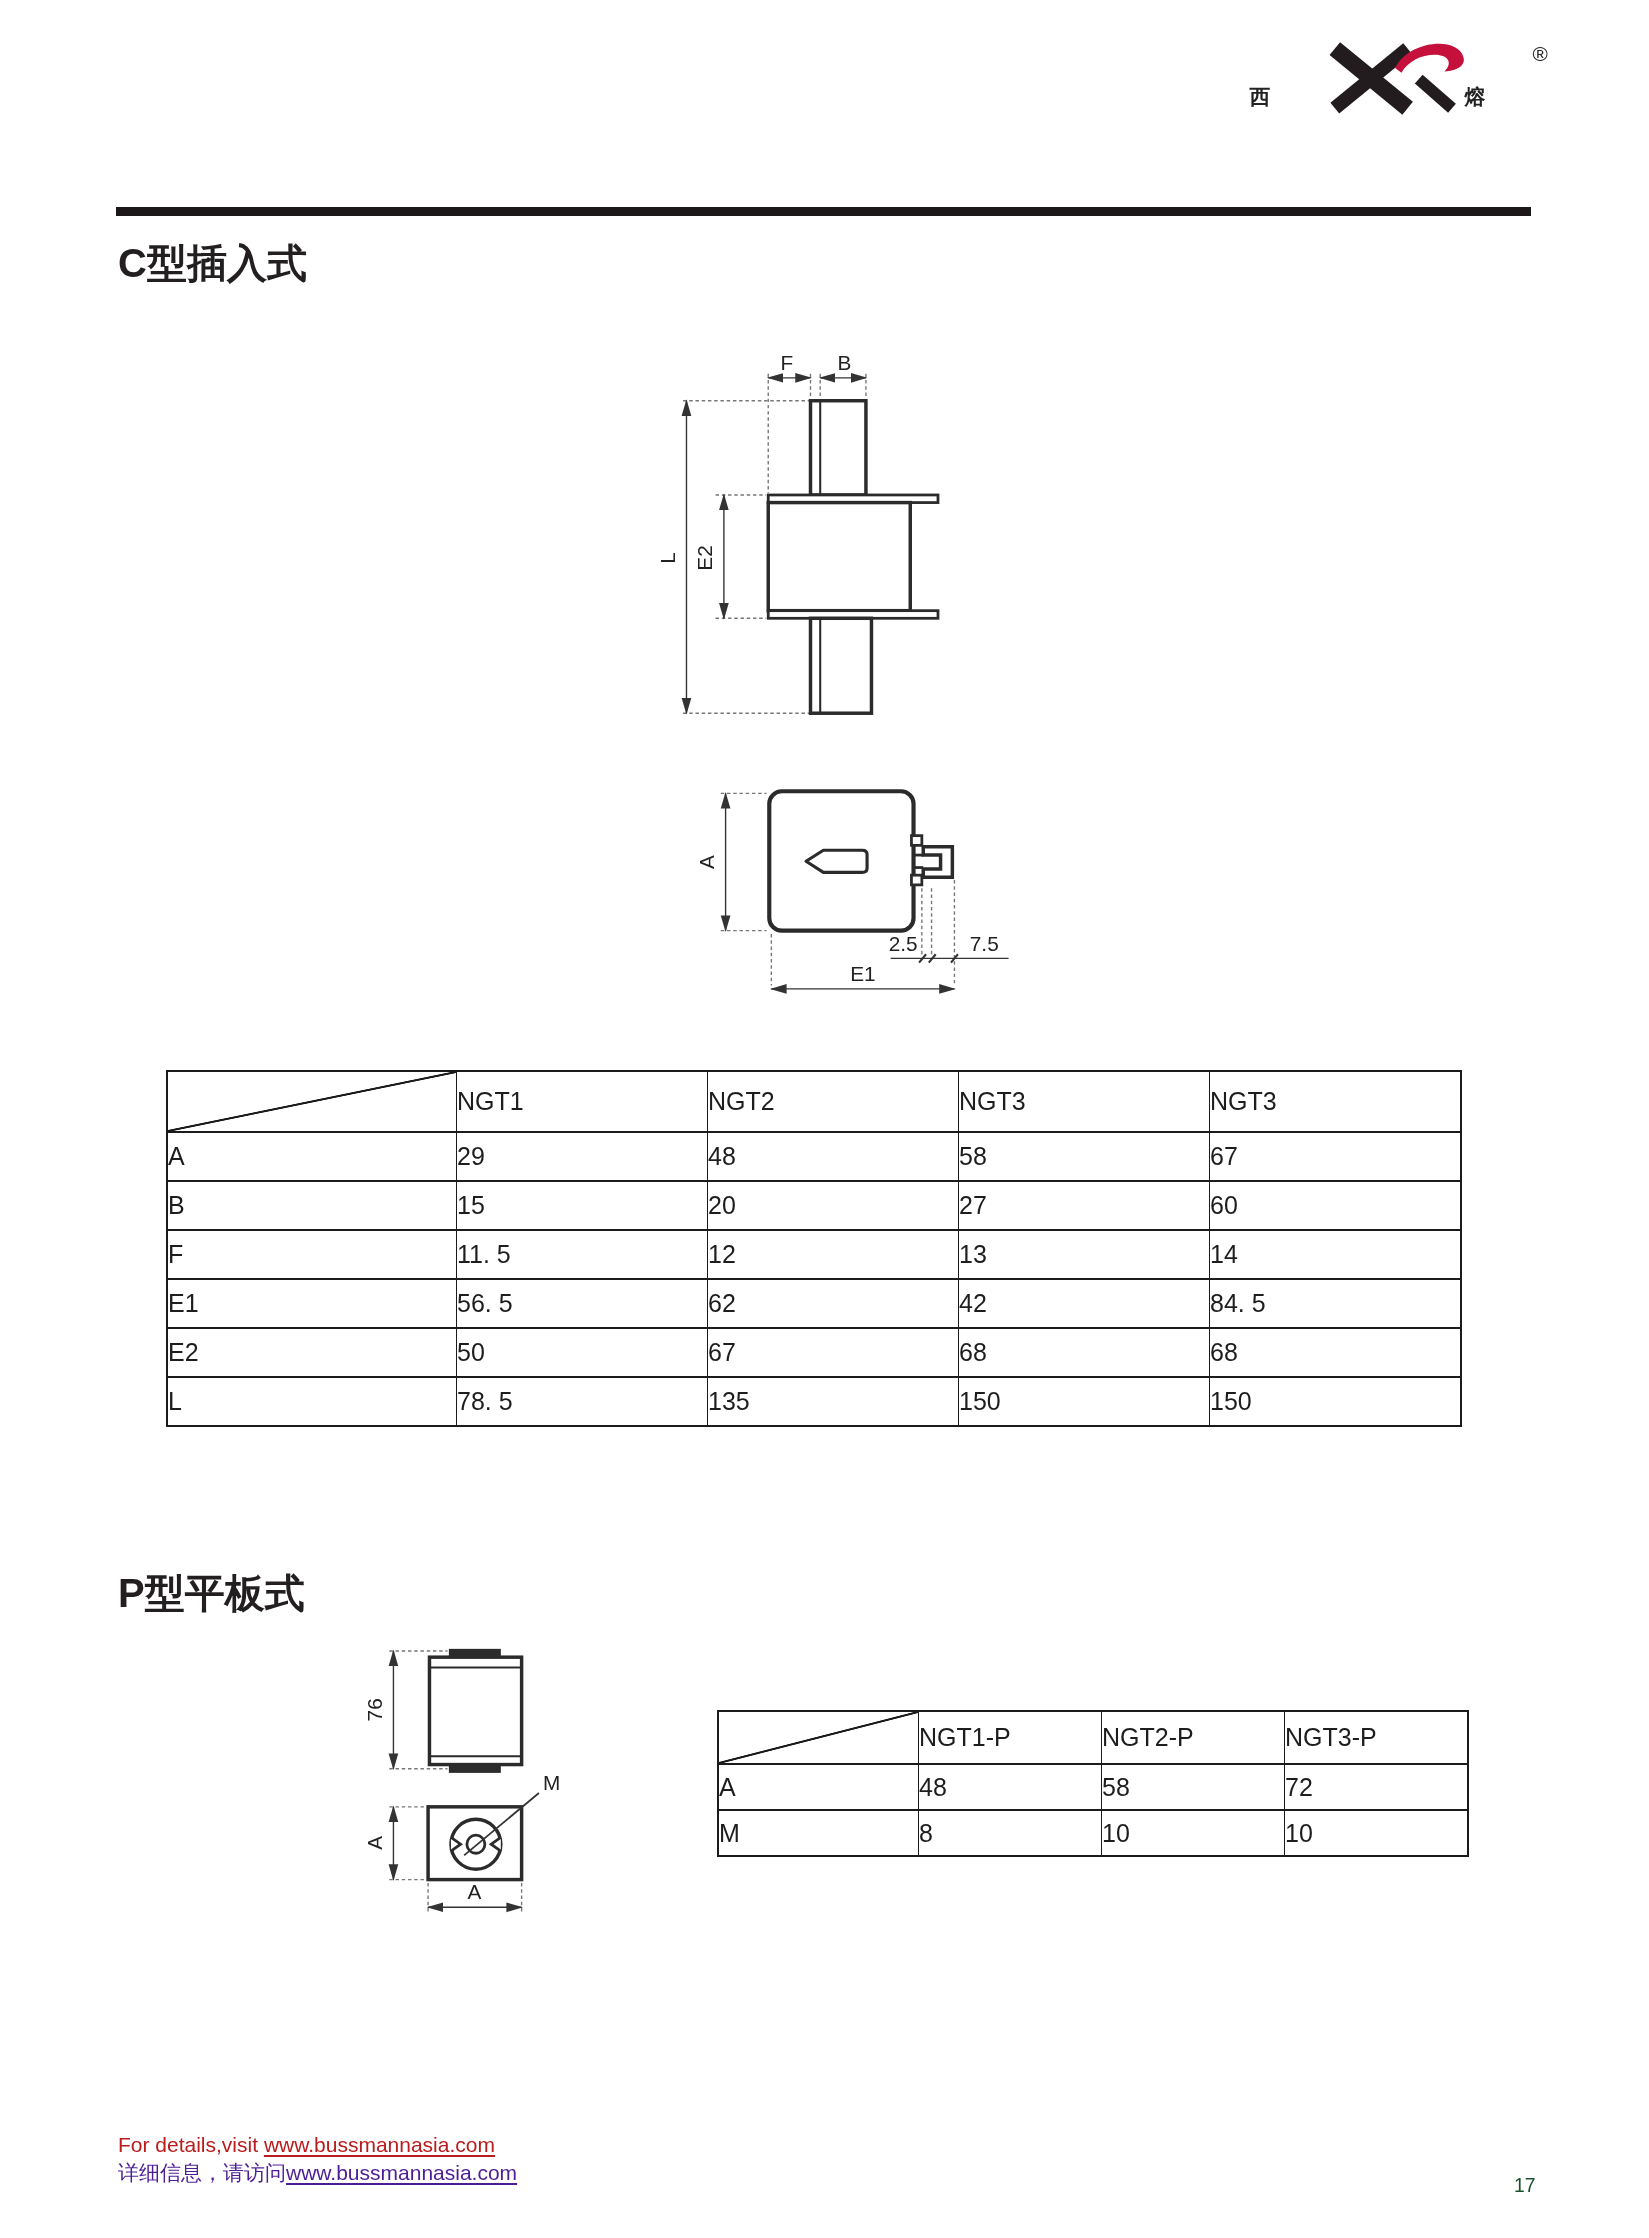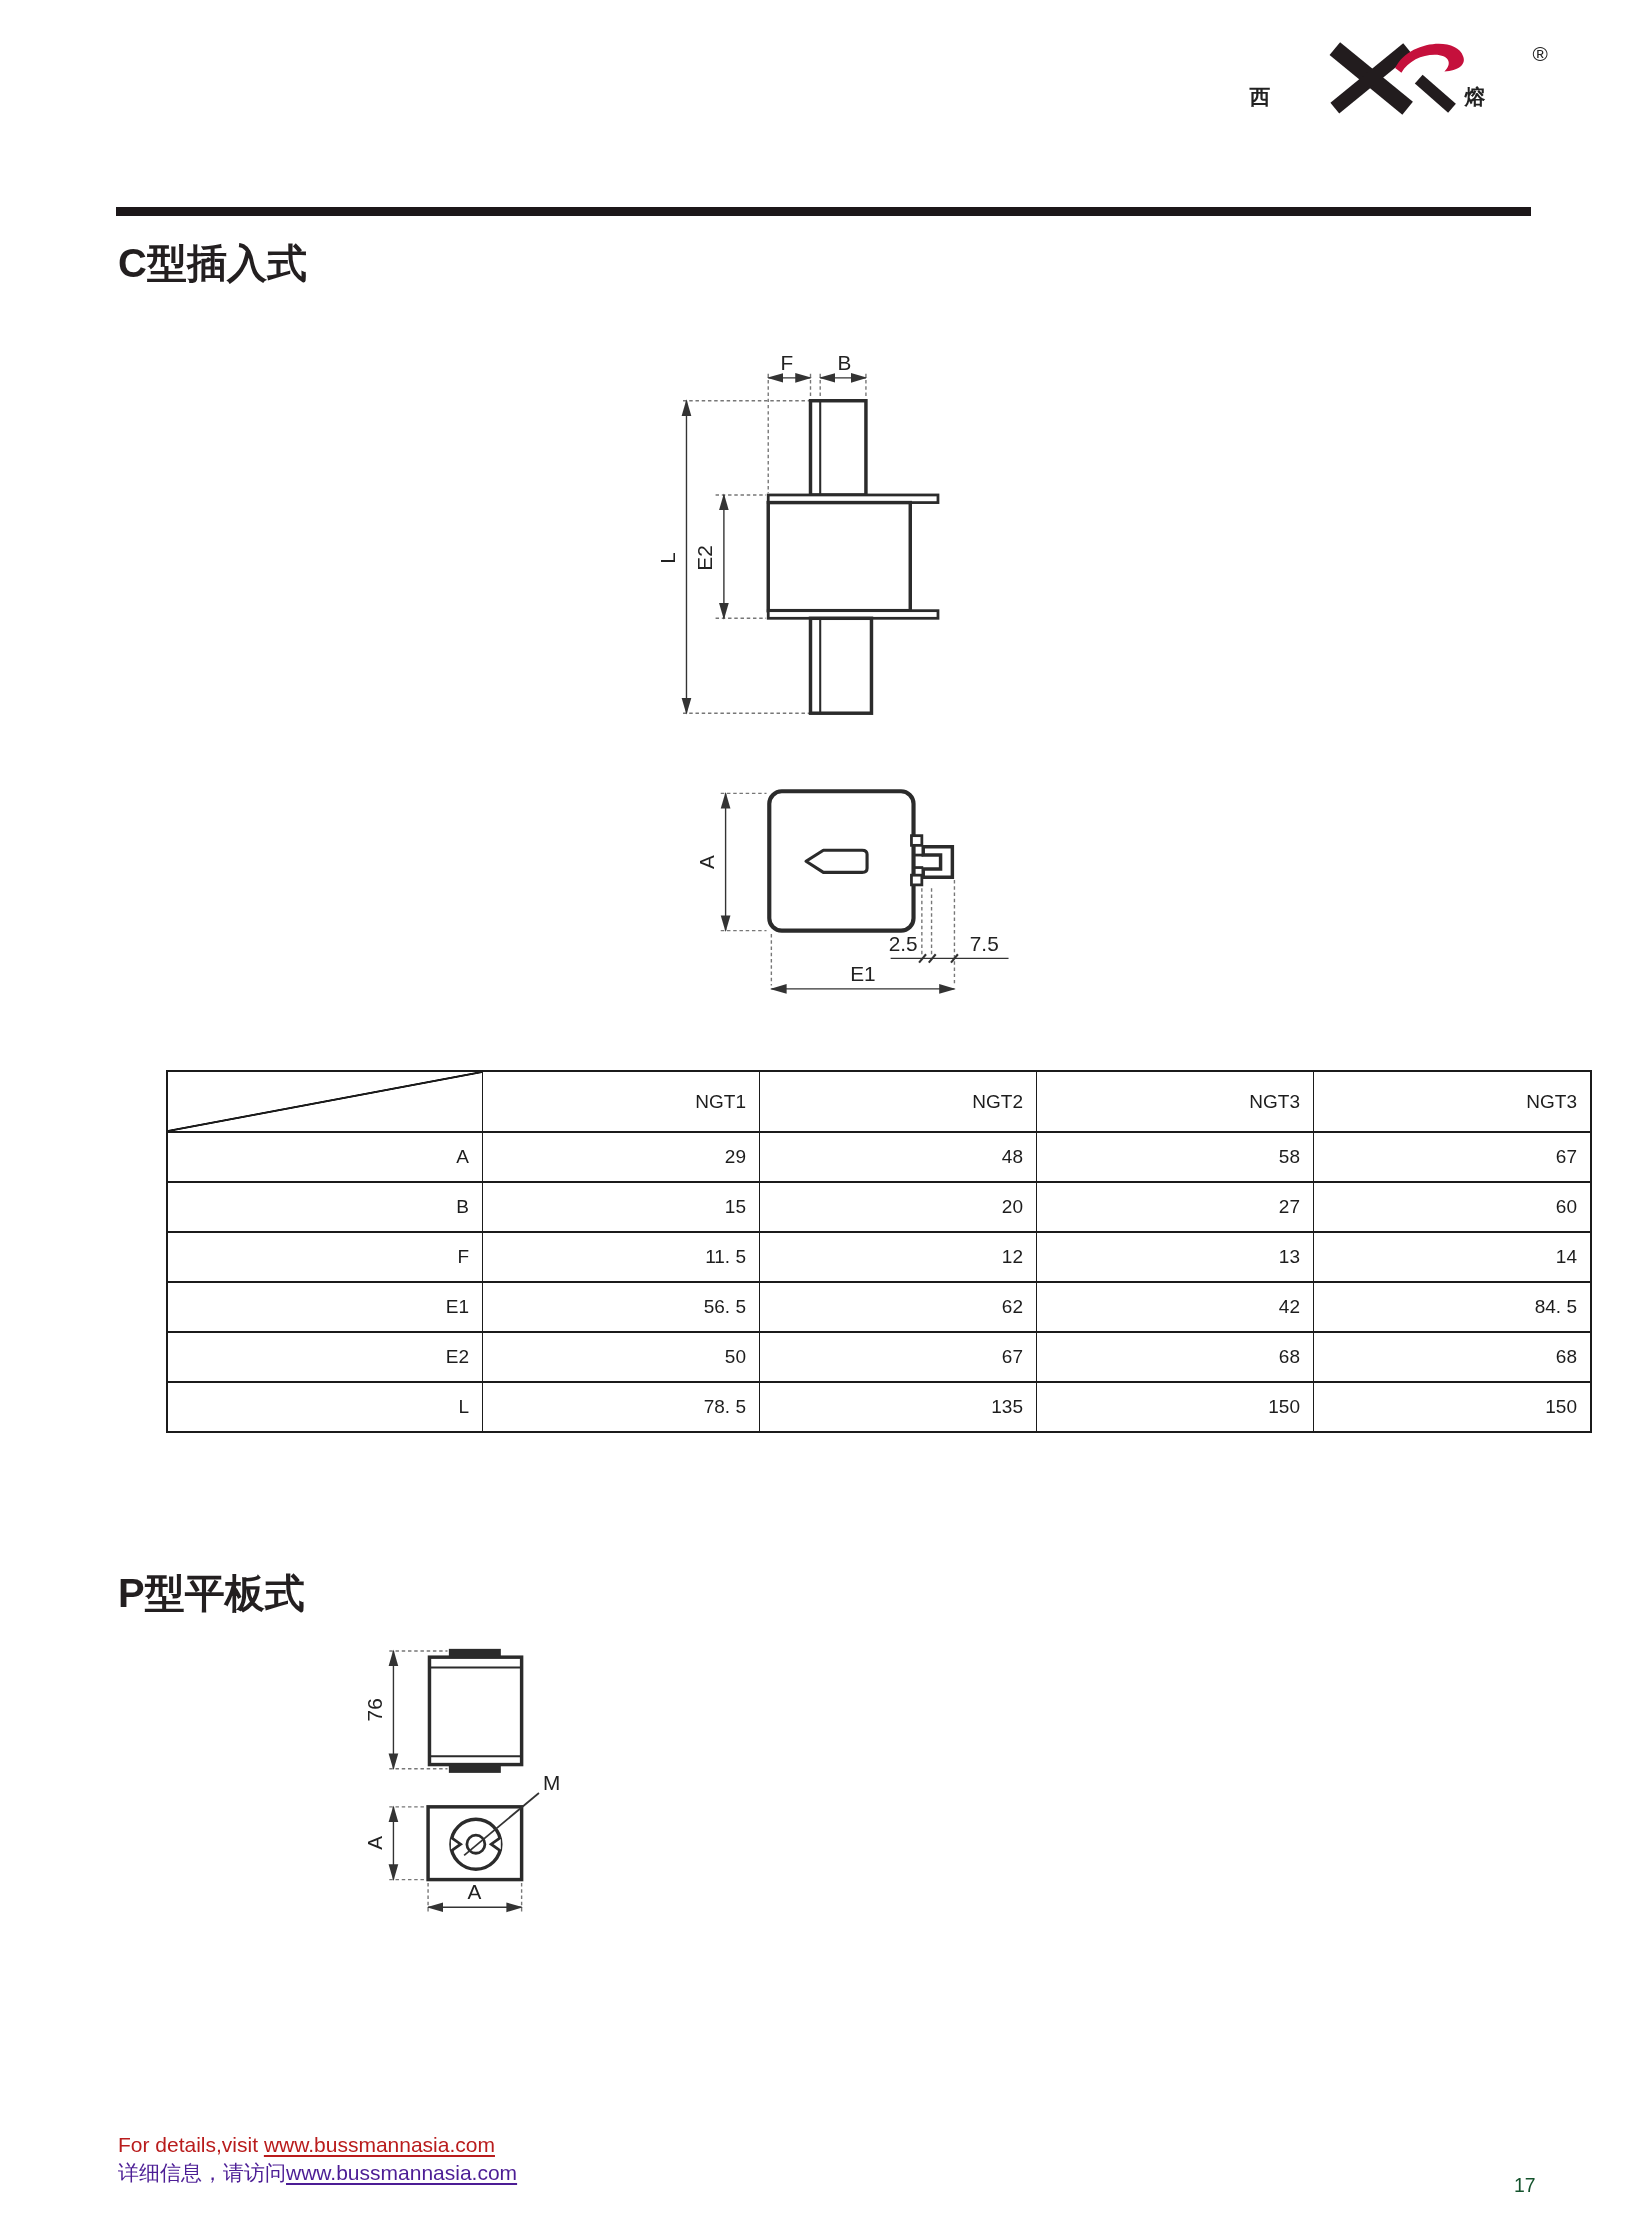--- a/index.html
+++ b/index.html
@@ -20,21 +20,21 @@
   .d2{left:693px;top:769px}
   .d3{left:360px;top:1635px}
   svg text{font-family:"Liberation Sans","DejaVu Sans",sans-serif;font-size:30px;fill:#222}
 
   
   .tblwrap1{left:166px;top:1070px}
   .tblwrap2{left:717px;top:1710px}
   table.spec{border-collapse:collapse;table-layout:fixed;background:#fff;border:2.1px solid #1b1b1b}
   table.spec td{border:2.1px solid #1b1b1b;border-left-width:1.4px;border-right-width:1.4px;
                 border-top-width:2.8px;border-bottom-width:2.8px;
-                text-align:right;vertical-align:middle;font-size:19px;color:#1d1d1d;padding:13px;
+                text-align:left;vertical-align:middle;font-size:25px;color:#1d1d1d;padding:0;
                 overflow:hidden;white-space:nowrap}
   .t1 tr{height:49px}  .t1 tr:first-child{height:61px}
   .t1 tr:first-child td{width:250px} .t1 tr:first-child td:first-child{width:288px}
   .t2 tr{height:46px}  .t2 tr:first-child{height:53px}
   .t2 tr:first-child td{width:182px} .t2 tr:first-child td:first-child{width:199px}
   td.corner{background:linear-gradient(to bottom right,
       transparent calc(50% - 1.4px),#1b1b1b calc(50% - 0.7px),
       #1b1b1b calc(50% + 0.7px),transparent calc(50% + 1.4px))}
 
   
@@ -233,20 +233,44 @@
     <g fill="#fff" stroke="#2b2b2b">
       <rect x="98" y="248" width="135" height="105" stroke-width="5"></rect>
       <circle cx="167" cy="302" r="36" stroke-width="5"></circle>
       <path d="M131,292 L145,302 L131,312" stroke-width="4"></path>
       <path d="M203,292 L189,302 L203,312" stroke-width="4"></path>
       <circle cx="167" cy="302" r="13" stroke-width="4"></circle>
       <line x1="150" y1="318" x2="258" y2="228" stroke="#333" stroke-width="2.5"></line>
     </g>
   </svg>
 
+  <div class="abs tblwrap2">
+      <table class="spec t2">
+        <tbody>
+          <tr>
+            <td class="corner"></td>
+            <td>NGT1-P</td>
+            <td>NGT2-P</td>
+            <td>NGT3-P</td>
+          </tr>
+          <tr>
+            <td>A</td>
+            <td>48</td>
+            <td>58</td>
+            <td>72</td>
+          </tr>
+          <tr>
+            <td>M</td>
+            <td>8</td>
+            <td>10</td>
+            <td>10</td>
+          </tr>
+        </tbody>
+      </table>
+    </div>
 
   <div class="abs f1">
     <span>For details,visit </span><span class="url">www.bussmannasia.com</span>
   </div>
   <div class="abs f2">
     <span>详细信息，请访问</span><span class="url">www.bussmannasia.com</span>
   </div>
   <div class="abs pageno">17</div>
 
 </div>

